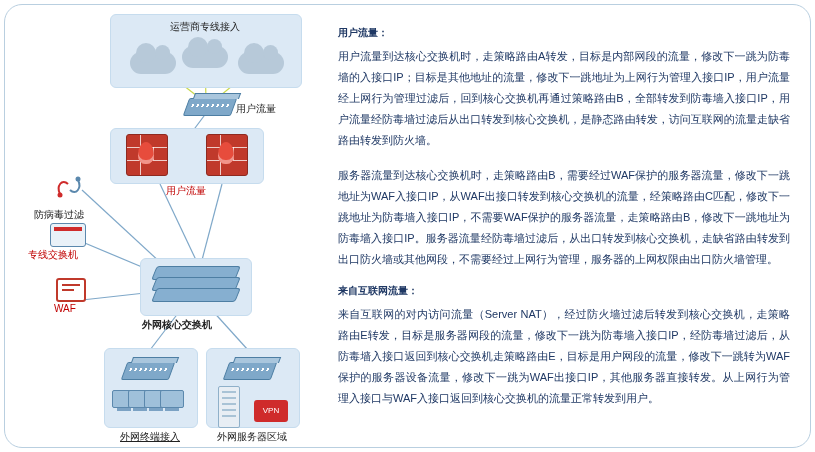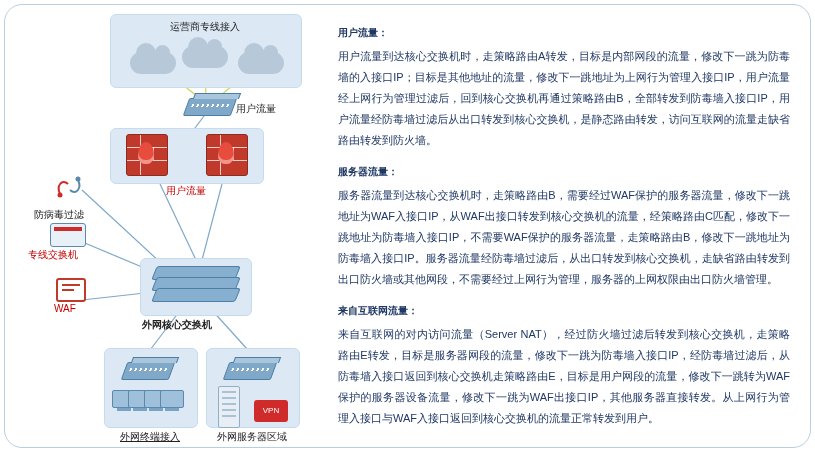--- a/index.html
+++ b/index.html
@@ -369,19 +369,18 @@
         <i style="top:28px;"></i>
     </div>
     <div class="vpn-icon" style="left:244px; top:392px;">VPN</div>
     <div class="label caption-center" style="left:190px; top:422px; width:104px;">外网服务器区域</div>
   </div>
 
   <div class="text-panel">
     <h3 class="sec-title">用户流量：</h3>
     <p class="sec-body">用户流量到达核心交换机时，走策略路由A转发，目标是内部网段的流量，修改下一跳为防毒墙的入接口IP；目标是其他地址的流量，修改下一跳地址为上网行为管理入接口IP，用户流量经上网行为管理过滤后，回到核心交换机再通过策略路由B，全部转发到防毒墙入接口IP，用户流量经防毒墙过滤后从出口转发到核心交换机，是静态路由转发，访问互联网的流量走缺省路由转发到防火墙。</p>
 
-    <h3 class="sec-title">服务器流量：</h3>
     <p class="sec-body">服务器流量到达核心交换机时，走策略路由B，需要经过WAF保护的服务器流量，修改下一跳地址为WAF入接口IP，从WAF出接口转发到核心交换机的流量，经策略路由C匹配，修改下一跳地址为防毒墙入接口IP，不需要WAF保护的服务器流量，走策略路由B，修改下一跳地址为防毒墙入接口IP。服务器流量经防毒墙过滤后，从出口转发到核心交换机，走缺省路由转发到出口防火墙或其他网段，不需要经过上网行为管理，服务器的上网权限由出口防火墙管理。</p>
 
     <h3 class="sec-title">来自互联网流量：</h3>
     <p class="sec-body">来自互联网的对内访问流量（Server NAT），经过防火墙过滤后转发到核心交换机，走策略路由E转发，目标是服务器网段的流量，修改下一跳为防毒墙入接口IP，经防毒墙过滤后，从防毒墙入接口返回到核心交换机走策略路由E，目标是用户网段的流量，修改下一跳转为WAF保护的服务器设备流量，修改下一跳为WAF出接口IP，其他服务器直接转发。从上网行为管理入接口与WAF入接口返回到核心交换机的流量正常转发到用户。</p>
   </div>
 </div>
 
 </body></html>

